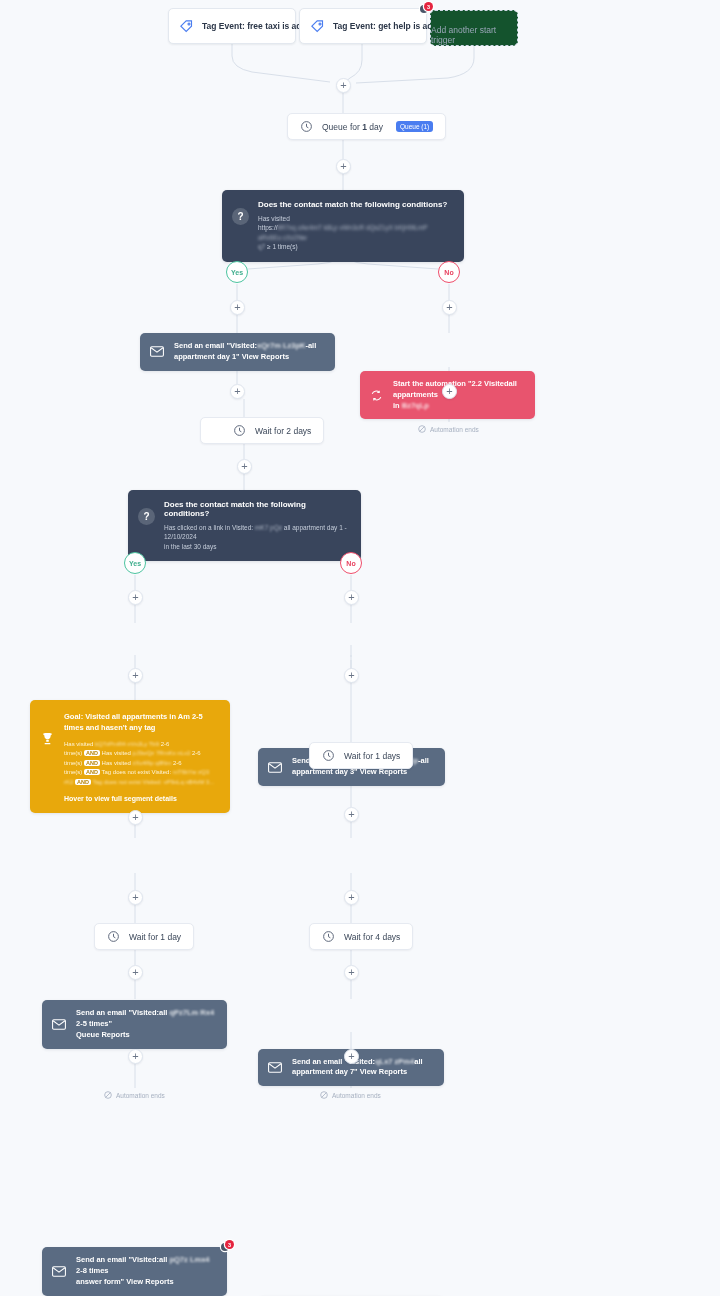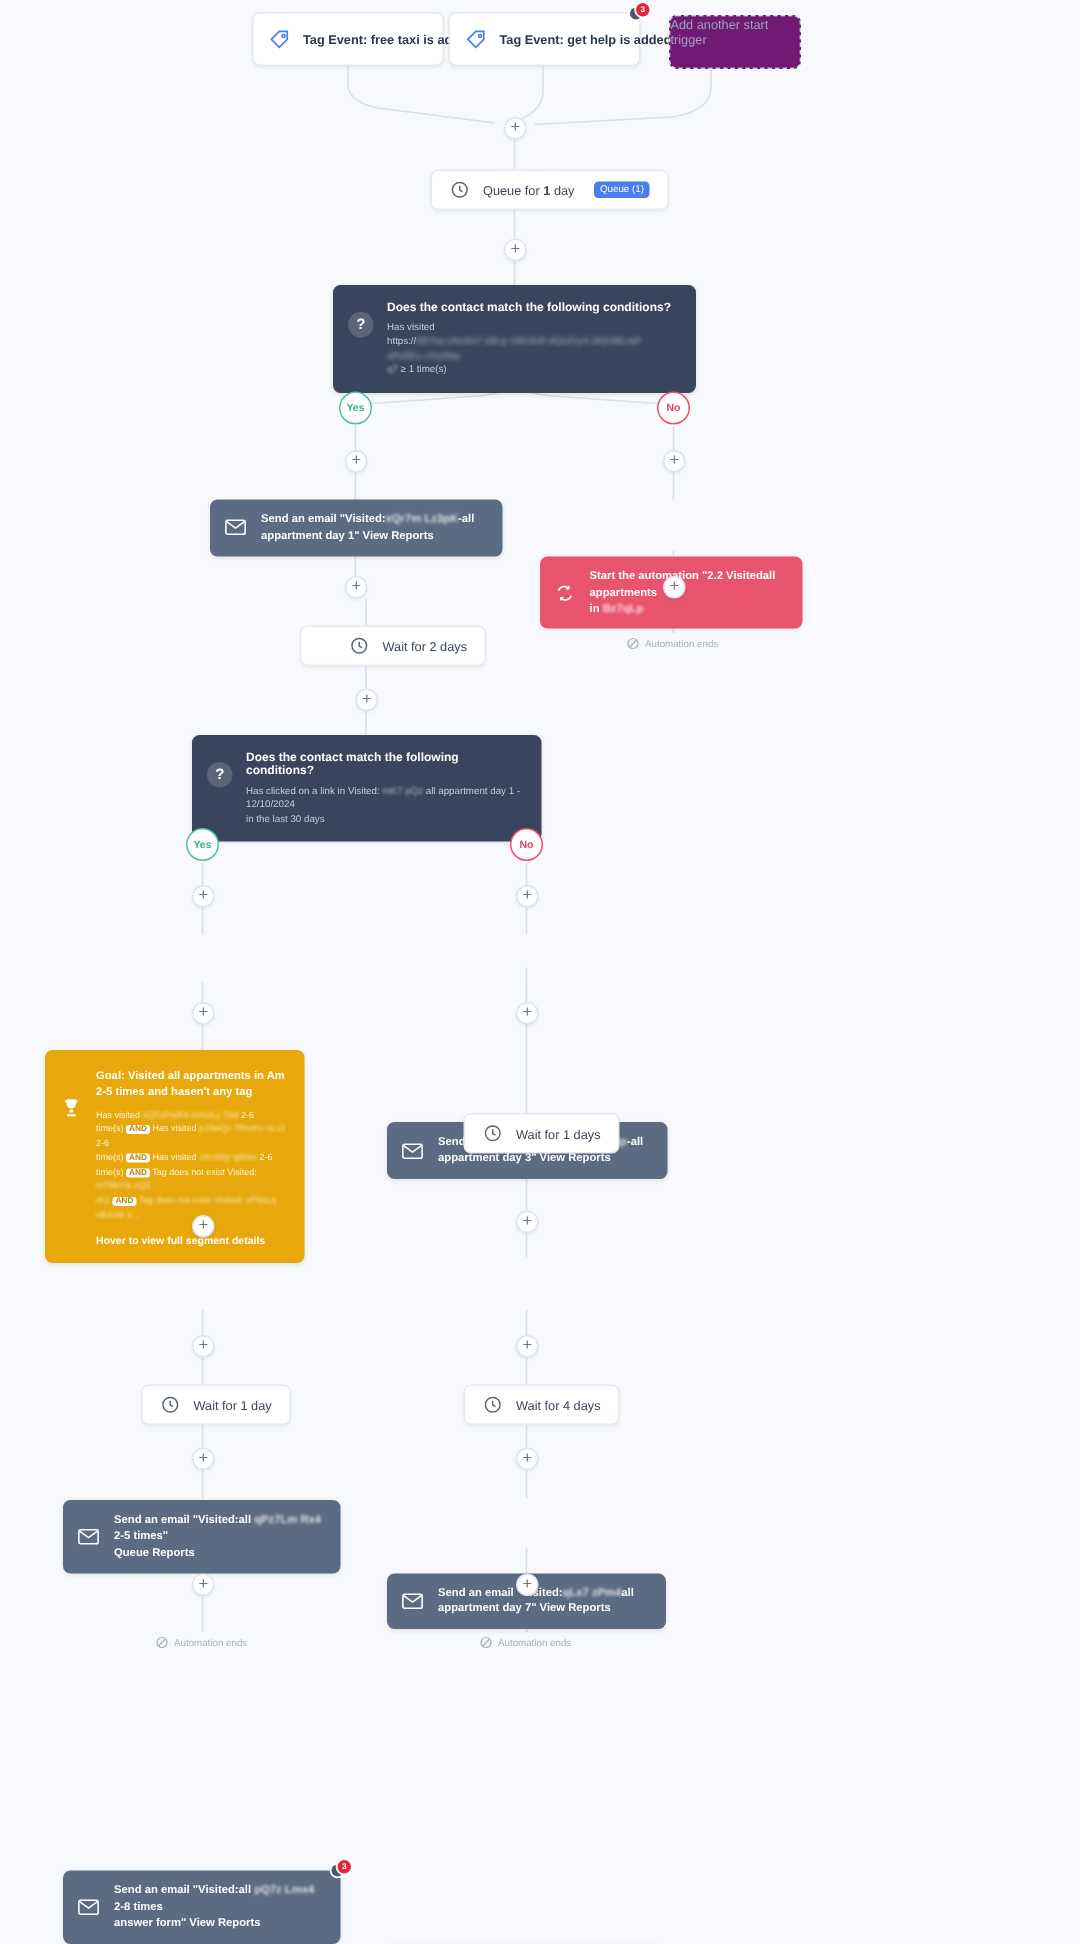--- a/index.html
+++ b/index.html
@@ -31,26 +31,25 @@
     display: flex; align-items: center;
     padding: 0 10px;
     height: 36px;
     gap: 8px;
   }
   .trigger .lbl {
     font-size: 8.5px; font-weight: bold; color: #2b3648;
     white-space: nowrap;
   }
   .trigger-ghost {
-    background: #701a75;
+    background: #14532d;
     border: 1px dashed #cfd8e6;
     border-radius: 5px;
-    display: flex; align-items: flex-start; justify-content: center;
+    display: flex; align-items: flex-end; justify-content: center;
     height: 36px;
-    margin-left: 16px;
   }
   .trigger-ghost .lbl { font-size: 8.5px; color: #9aa6b8; }
 
   .tag-icon { width: 15px; height: 15px; flex: 0 0 15px; }
 
   
   .wait {
     background: #ffffff;
     border: 1px solid #e6eaf1;
     border-radius: 5px;
@@ -406,21 +405,21 @@
     <svg class="mail-icon" viewBox="0 0 24 18" fill="none" stroke="#fff" stroke-width="1.8">
       <rect x="1" y="1" width="22" height="16" rx="2"></rect>
         <path d="M1.8 2.6 12 10 22.2 2.6"></path>
     </svg>
     <span class="lbl"><span>Send an email "Visited:</span><span class="blur-s">xQr7m Lz3p</span><span>-all appartment day 3" View Reports</span></span>
   </div>
 
   <div class="node plus" style="left:128px; top:668px;">+</div>
   <div class="node plus" style="left:344px; top:668px;">+</div>
 
-  <div class="node goal" style="left:30px; top:700px; width:173px;">
+  <div class="node goal" style="left:30px; top:700px; width:200px;">
     <svg class="trophy" viewBox="0 0 24 24" fill="#fff">
       <path d="M7 3h10v5a5 5 0 0 1-10 0zM5 4h2v3a3 3 0 0 1-2-3zm14 0h-2v3a3 3 0 0 0 2-3zM10 14h4v3h-4zM7.5 19h9v2h-9z"></path>
     </svg>
     <div style="flex:1;">
       <div class="gtitle">Goal: Visited all appartments in Am 2-5 times and hasen't any tag</div>
       <div class="grow">
         <div><span>Has visited</span><span class="blur-s"> kQ7zPmR4 nVx2Ly Tb9 </span><span>2-6</span></div>
         <div><span>time(s)</span> <span class="andtag">AND</span> <span>Has visited</span><span class="blur-s"> pJ3wQz 7RmKx nLv2 </span><span>2-6</span></div>
         <div><span>time(s)</span> <span class="andtag">AND</span> <span>Has visited</span><span class="blur-s"> zXc4Rp q8Nm </span><span>2-6</span></div>
         <div><span>time(s)</span> <span class="andtag">AND</span> <span>Tag does not exist Visited:</span><span class="blur-s"> mT6bYw zQ3</span></div>

